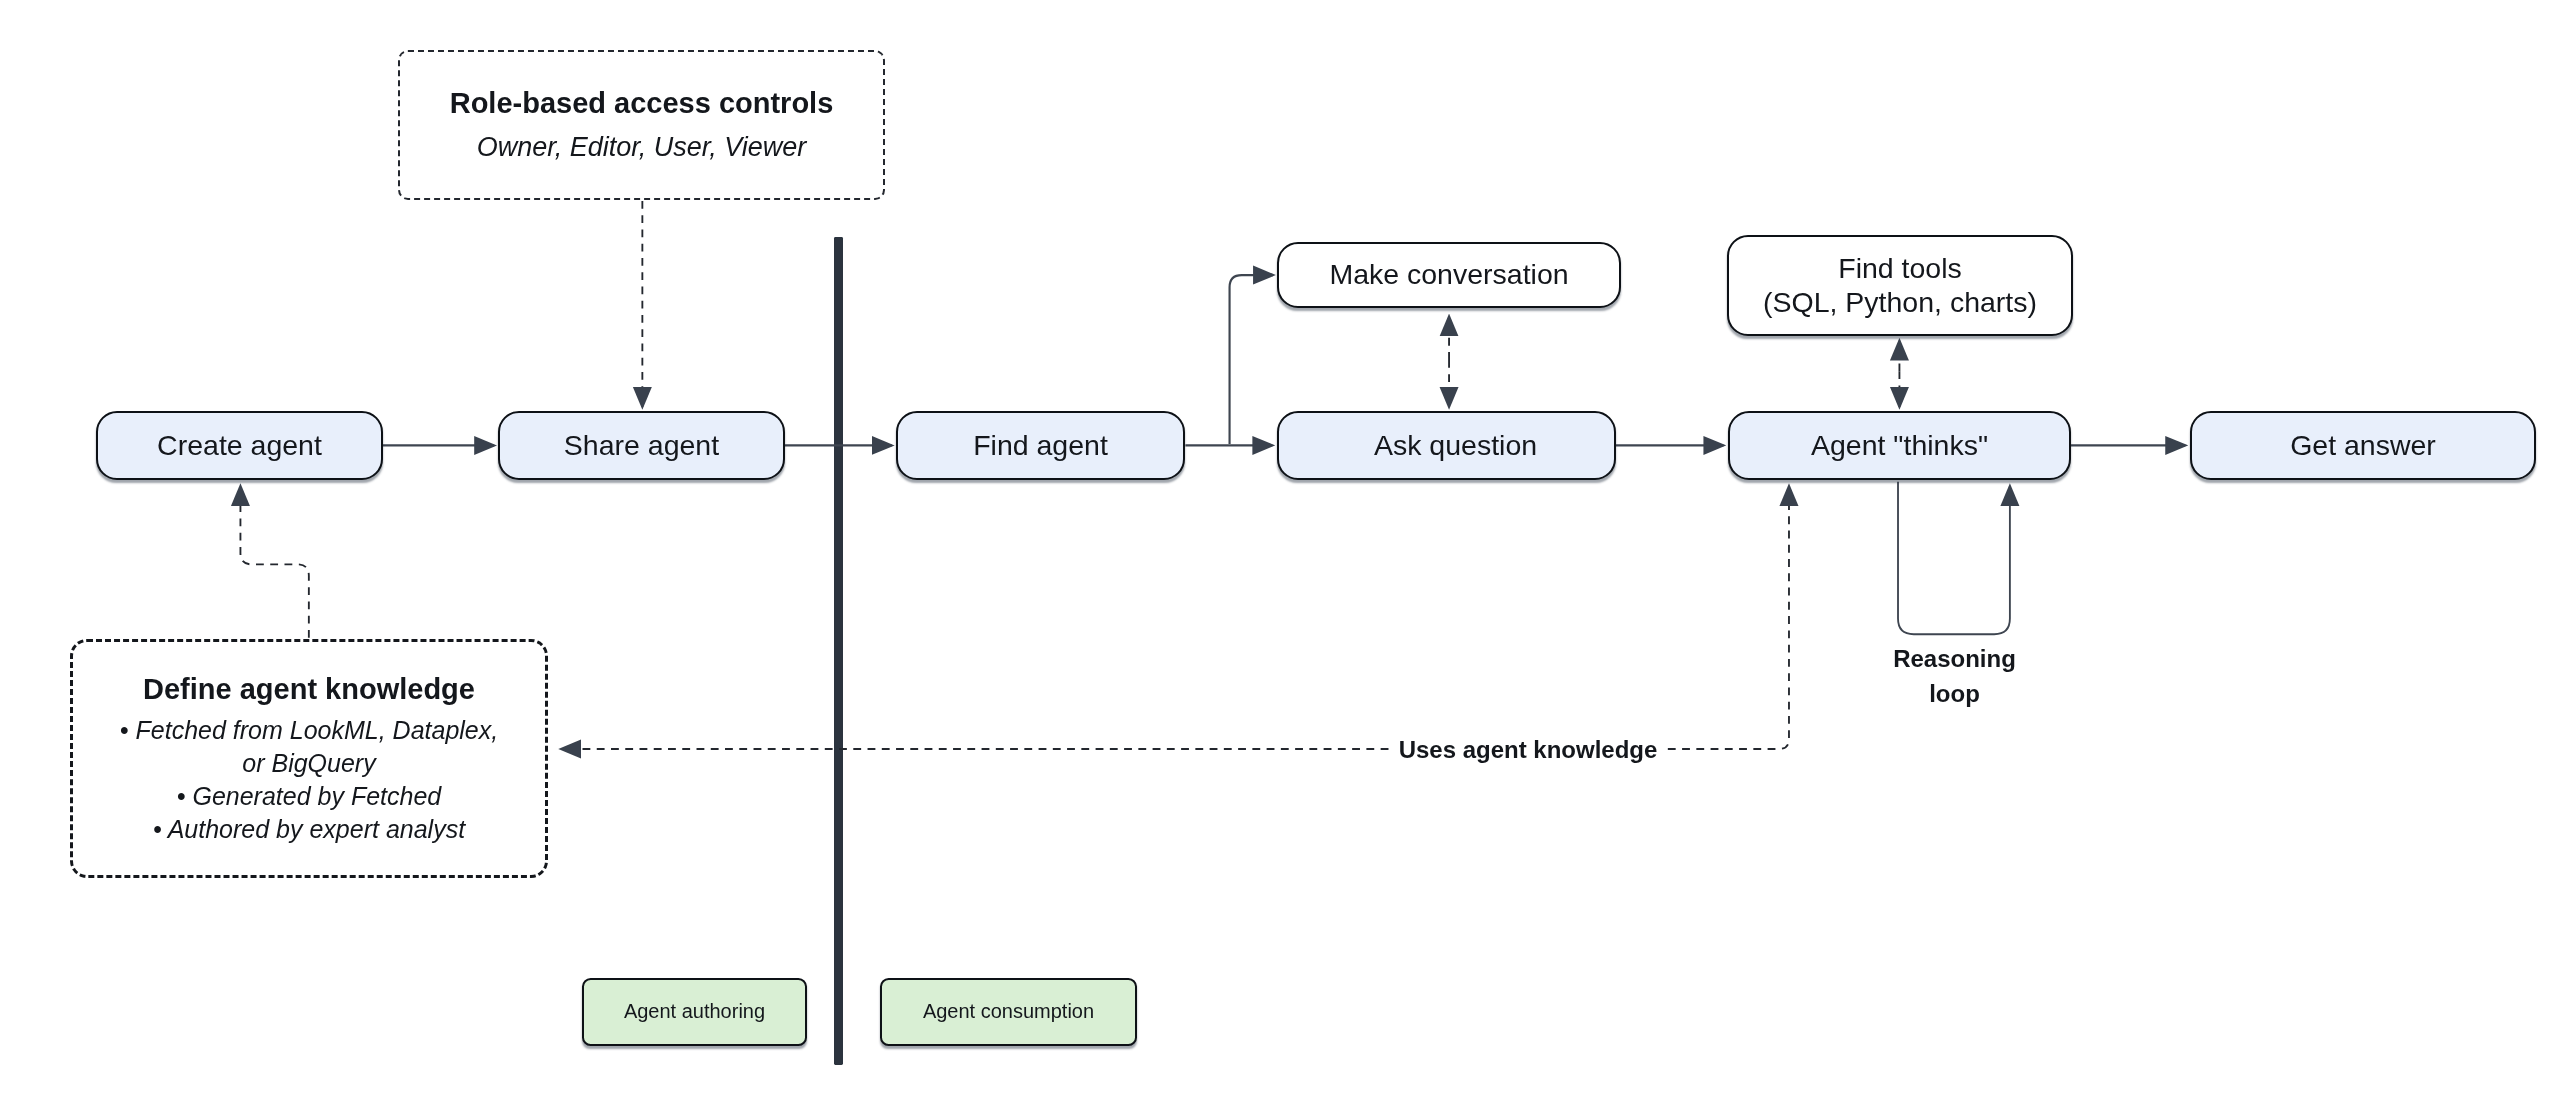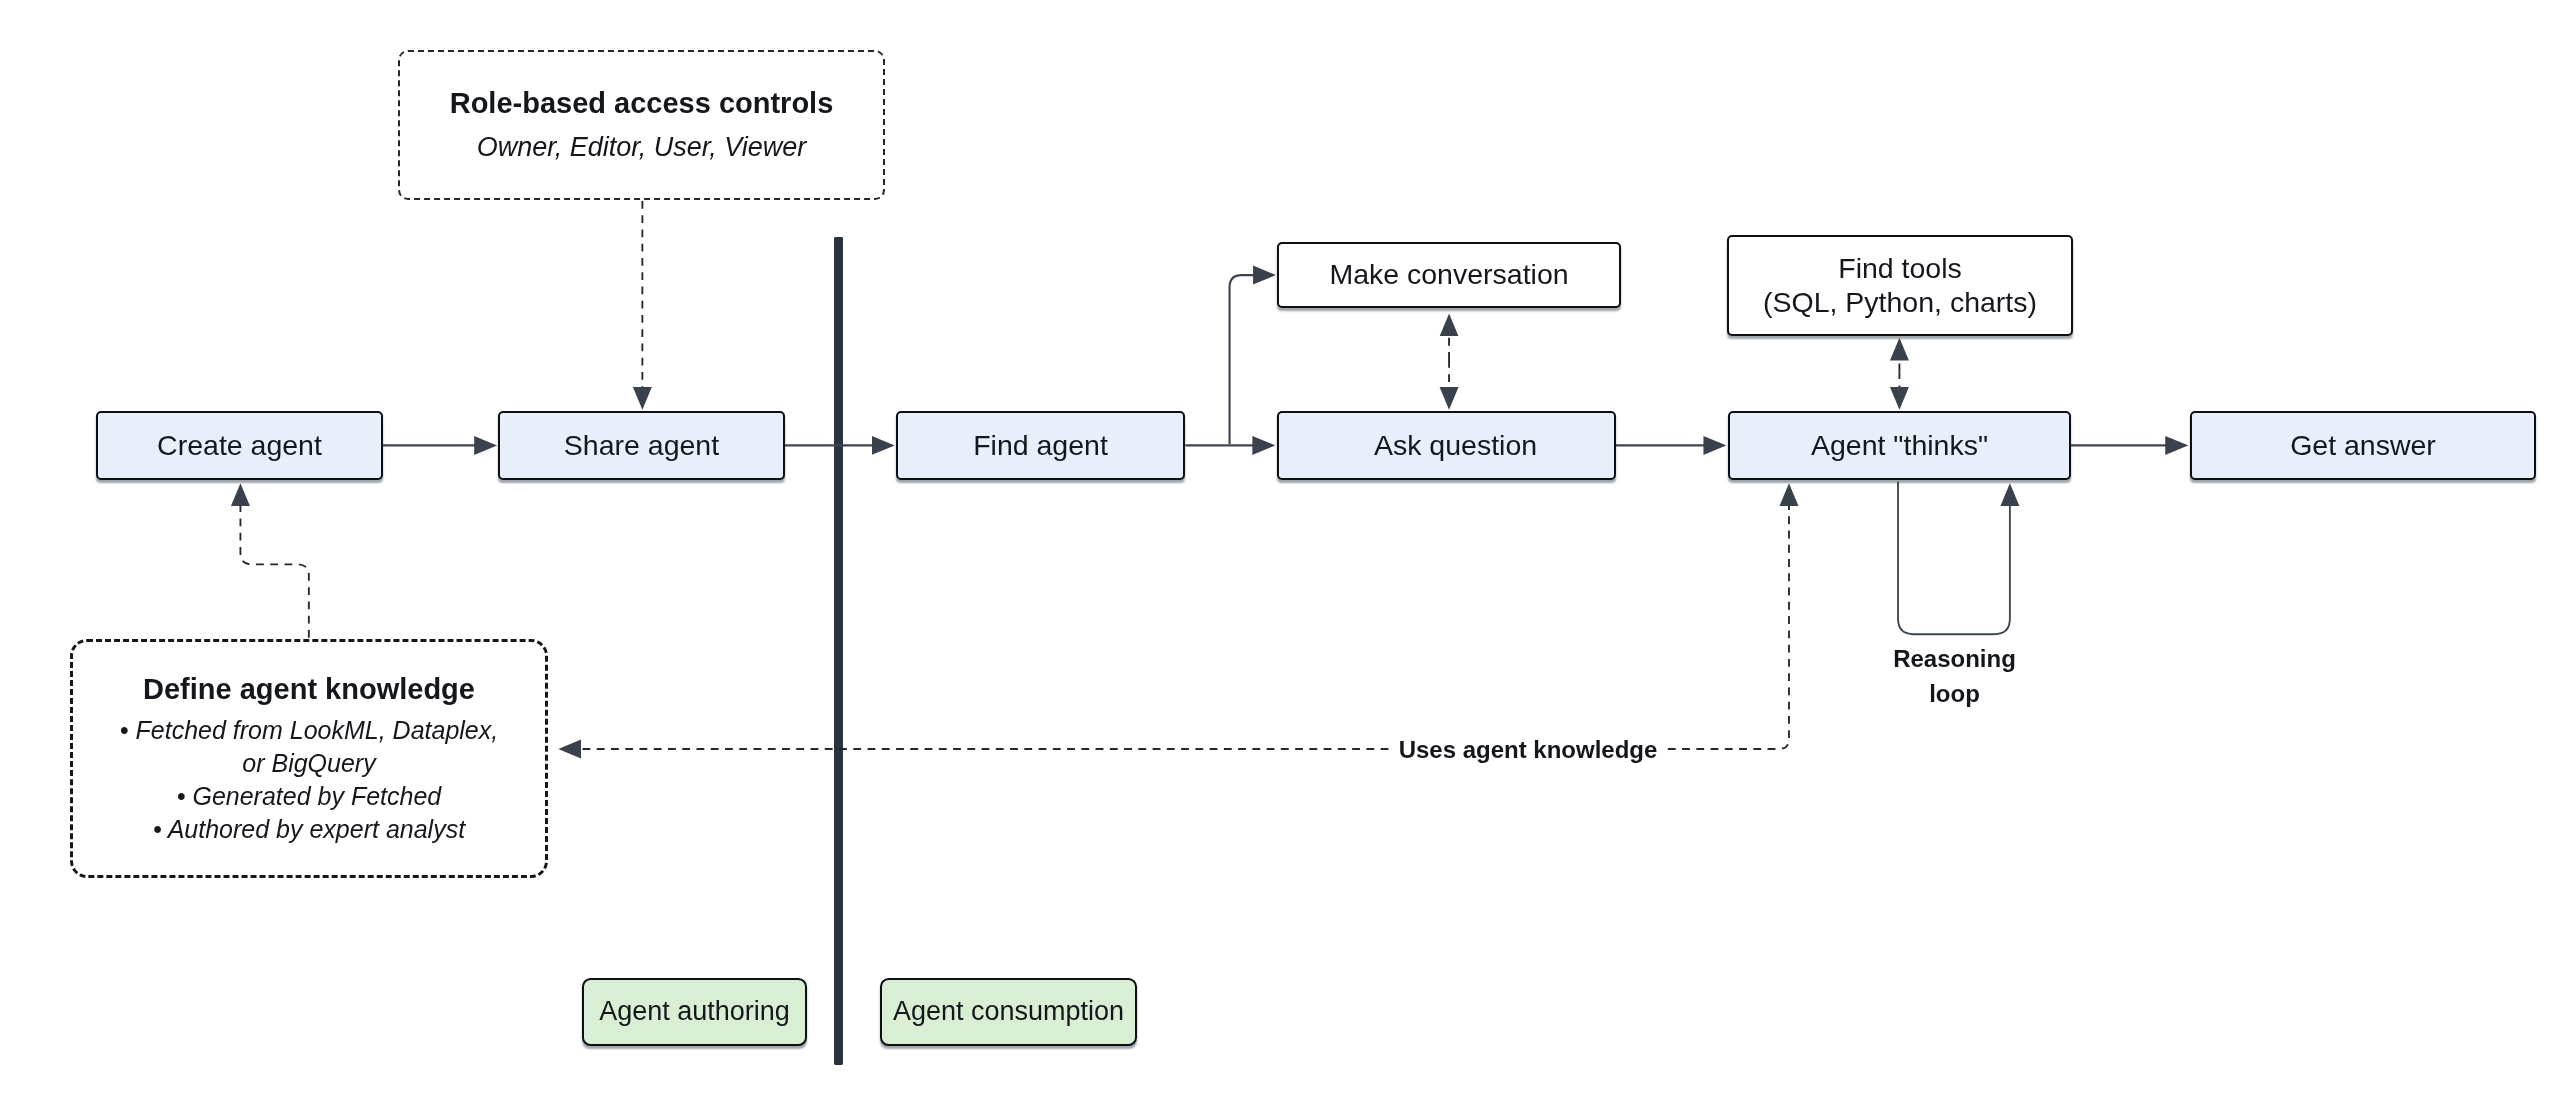--- a/index.html
+++ b/index.html
@@ -27,35 +27,35 @@
     position: absolute;
     left: 834px; top: 237px;
     width: 9.3px; height: 828px;
     background: #2b333e;
     border-radius: 1.4px;
   }
   .node {
     position: absolute;
     box-sizing: border-box;
     border: 2.9px solid #0d1116;
-    border-radius: 5px;
+    border-radius: 21px;
     display: flex;
     align-items: center;
     justify-content: center;
     text-align: center;
     font-size: 28.5px;
     line-height: 1.18;
     box-shadow: 0 2.9px 2.1px -0.7px rgba(45,55,70,0.45);
     background: #e8effb;
   }
   .node.white { background: #ffffff; }
   .node.green {
     background: #d9efd4;
     border-radius: 8.6px;
-    font-size: 27px;
+    font-size: 20px;
   }
   .callout {
     position: absolute;
     box-sizing: border-box;
     background: #ffffff;
     display: flex;
     flex-direction: column;
     align-items: center;
     justify-content: center;
     text-align: center;

